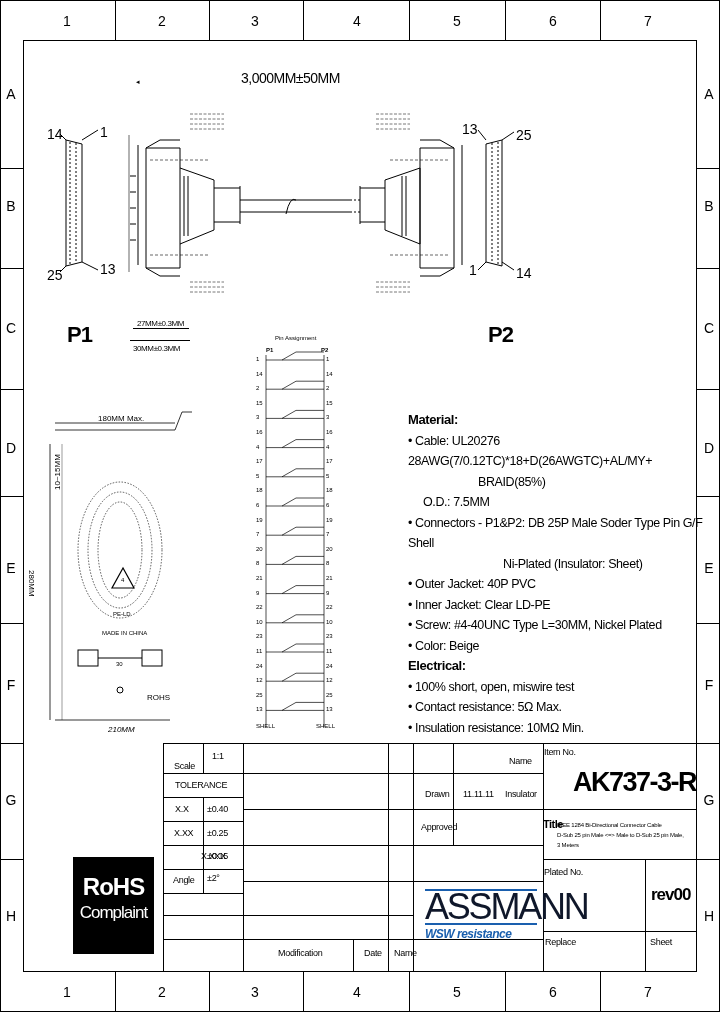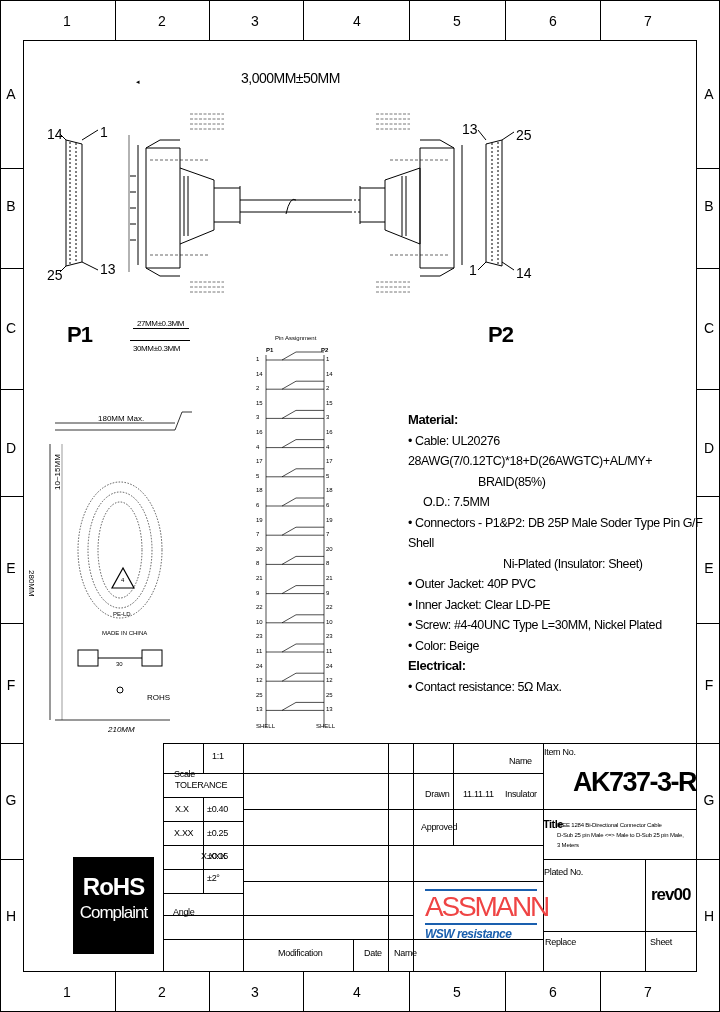--- a/index.html
+++ b/index.html
@@ -329,21 +329,23 @@
   <div><span>• </span><span>Cable: UL20276 28AWG(7/0.12TC)*18+D(26AWGTC)+AL/MY+</span></div>
   <div style="padding-left:70px;">BRAID(85%)</div>
   <div style="padding-left:15px;">O.D.: 7.5MM</div>
   <div><span>• </span><span>Connectors - P1&amp;P2: DB 25P Male Soder Type Pin G/F Shell</span></div>
   <div style="padding-left:95px;">Ni-Plated (Insulator: Sheet)</div>
   <div><span>• </span><span>Outer Jacket: 40P PVC</span></div>
   <div><span>• </span><span>Inner Jacket: Clear LD-PE</span></div>
   <div><span>• </span><span>Screw: #4-40UNC Type L=30MM, Nickel Plated</span></div>
   <div><span>• </span><span>Color: Beige</span></div>
   <div class="hdr">Electrical:</div>
+  <div><span>• </span><span>100% short, open, miswire test</span></div>
   <div><span>• </span><span>Contact resistance: 5Ω Max.</span></div>
+  <div><span>• </span><span>Insulation resistance: 10MΩ Min.</span></div>
 </div>
 
 <div class="abs" style="left:73px;top:857px;width:81px;height:97px;background:#000;color:#fff;text-align:center;">
   <div style="font-size:24px;font-weight:bold;margin-top:16px;letter-spacing:-1px;">RoHS</div>
   <div style="font-size:17px;letter-spacing:-1px;margin-top:2px;">Complaint</div>
 </div>
 
 <div class="abs" style="left:163px;top:743px;width:534px;height:229px;">
 
   <div class="tb-line" style="left:0;top:0;width:534px;height:1px;"></div>
@@ -371,30 +373,30 @@
   <div class="tb-line" style="left:250px;top:0;width:1px;height:229px;"></div>
   <div class="tb-line" style="left:290px;top:0;width:1px;height:102px;"></div>
   <div class="tb-line" style="left:380px;top:0;width:1px;height:229px;"></div>
   <div class="tb-line" style="left:250px;top:138px;width:130px;height:1px;"></div>
 
   <div class="tb-line" style="left:380px;top:66px;width:154px;height:1px;"></div>
   <div class="tb-line" style="left:380px;top:116px;width:154px;height:1px;"></div>
   <div class="tb-line" style="left:380px;top:188px;width:154px;height:1px;"></div>
   <div class="tb-line" style="left:482px;top:116px;width:1px;height:113px;"></div>
 
-  <span class="tb-txt" style="left:11px;top:26px;">Scale</span>
+  <span class="tb-txt" style="left:11px;top:18px;">Scale</span>
   <span class="tb-txt" style="left:49px;top:8px;">1:1</span>
   <span class="tb-txt" style="left:12px;top:37px;">TOLERANCE</span>
   <span class="tb-txt" style="left:12px;top:61px;">X.X</span>
   <span class="tb-txt" style="left:44px;top:61px;">±0.40</span>
   <span class="tb-txt" style="left:11px;top:85px;">X.XX</span>
   <span class="tb-txt" style="left:44px;top:85px;">±0.25</span>
   <span class="tb-txt" style="left:10px;top:108px;margin-left:28px;">X.XXX</span>
   <span class="tb-txt" style="left:44px;top:108px;">±0.15</span>
-  <span class="tb-txt" style="left:10px;top:132px;margin-top:32px;">Angle</span>
+  <span class="tb-txt" style="left:10px;top:132px;">Angle</span>
   <span class="tb-txt" style="left:44px;top:130px;">±2°</span>
 
   <span class="tb-txt" style="left:346px;top:13px;">Name</span>
   <span class="tb-txt" style="left:262px;top:46px;">Drawn</span>
   <span class="tb-txt" style="left:300px;top:46px;">11.11.11</span>
   <span class="tb-txt" style="left:342px;top:46px;">Insulator</span>
   <span class="tb-txt" style="left:258px;top:79px;">Approved</span>
 
   <span class="tb-txt" style="left:381px;top:4px;">Item No.</span>
   <span class="abs" style="left:410px;top:24px;font-size:27px;font-weight:bold;letter-spacing:-1.5px;">AK737-3-R</span>
@@ -409,16 +411,16 @@
   <span class="tb-txt" style="left:381px;top:124px;">Plated No.</span>
   <span class="abs" style="left:488px;top:142px;font-size:17px;font-weight:bold;letter-spacing:-1px;">rev00</span>
   <span class="tb-txt" style="left:382px;top:194px;">Replace</span>
   <span class="tb-txt" style="left:487px;top:194px;">Sheet</span>
 
   <span class="tb-txt" style="left:115px;top:205px;">Modification</span>
   <span class="tb-txt" style="left:201px;top:205px;">Date</span>
   <span class="tb-txt" style="left:231px;top:205px;">Name</span>
 
   <div class="abs" style="left:262px;top:146px;width:112px;height:64px;">
-    <div style="color:#ef4444;font-size:28px;letter-spacing:-2.2px;line-height:32px;font-weight:normal;border-top:2px solid #1a5fae;border-bottom:2px solid #1a5fae;">ASSMANN</div>
+    <div style="color:#0f172a;font-size:36px;letter-spacing:-2.2px;line-height:32px;font-weight:normal;border-top:2px solid #1a5fae;border-bottom:2px solid #1a5fae;">ASSMANN</div>
     <div style="color:#1a5fae;font-size:12px;font-weight:bold;font-style:italic;letter-spacing:-0.5px;margin-top:2px;">WSW resistance</div>
   </div>
 </div>
 
 </body></html>

